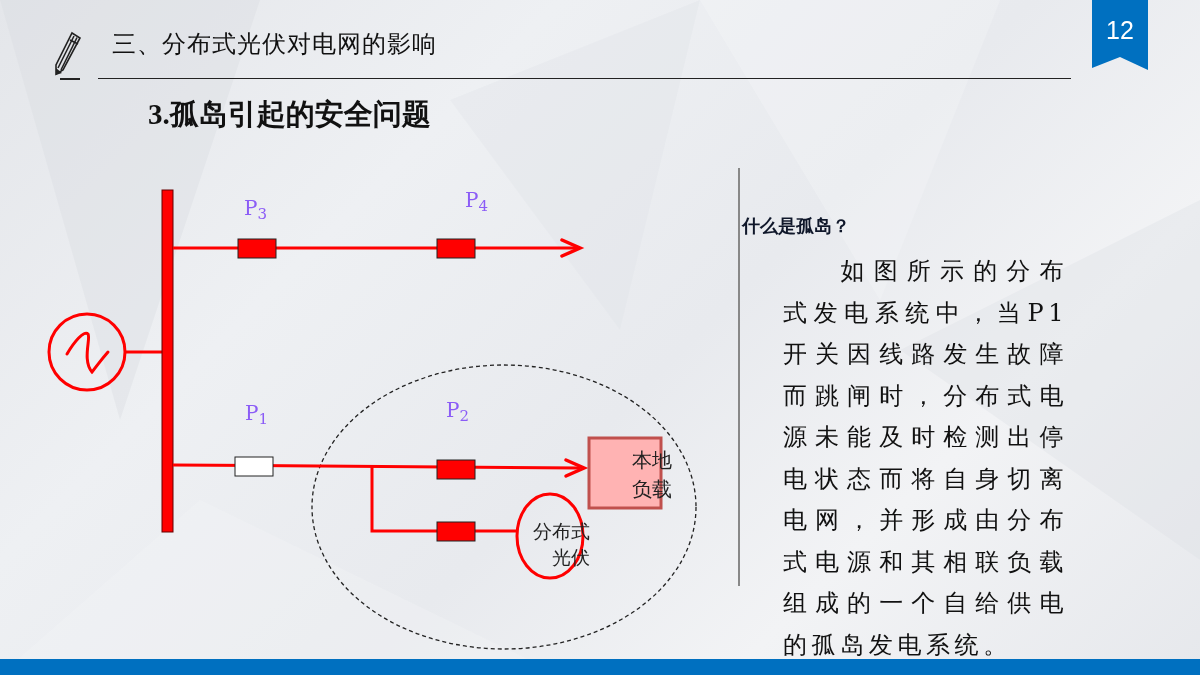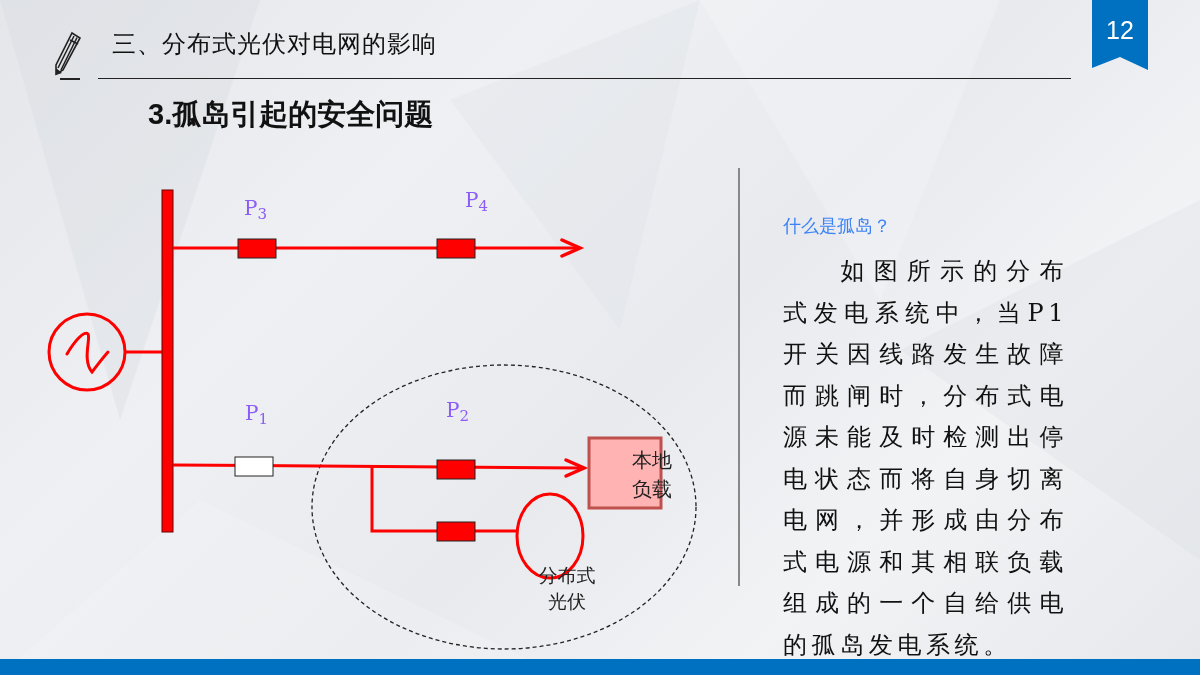--- a/index.html
+++ b/index.html
@@ -20,40 +20,40 @@
   .pencil { position:absolute; left:52px; top:30px; width:30px; height:52px; }
   .badge {
     position:absolute; left:1092px; top:0; width:56px; height:70px;
   }
   .badge-num {
     position:absolute; left:1092px; top:16px; width:56px; text-align:center;
     color:#fff; font-size:25px; font-family:"Liberation Sans", sans-serif;
   }
   .subtitle {
     position:absolute; left:148px; top:95px; font-size:29px; font-weight:bold; color:#111;
-    font-family:Liberation Sans, sans-serif;
+    font-family:Liberation Serif, serif;
   }
   .diagram { position:absolute; left:0; top:0; width:740px; height:675px; }
   .plabel {
     position:absolute; font-family:"DejaVu Serif", serif; font-size:20px; color:#8b5cf6;
   }
   .plabel sub { font-size:15px; vertical-align:-4px; }
   .load-label {
     position:absolute; left:592px; top:446px; width:80px; text-align:right;
     font-size:20px; line-height:29px; color:#222;
   }
   .pv-label {
-    position:absolute; left:528px; top:518px; width:78px; text-align:center;
-    font-size:19px; line-height:26px; color:#222;margin-top:44px;
+    position:absolute; left:512px; top:518px; width:78px; text-align:right;
+    font-size:19px; line-height:26px; color:#222;
   }
   .divider {
     position:absolute; left:738px; top:168px; width:2px; height:418px; background:#888;
   }
   .side-q {
-    position:absolute; left:783px; top:214px; font-size:18px; font-weight:normal; color:#3b82f6;
+    position:absolute; left:742px; top:214px; font-size:18px; font-weight:bold; color:#0f172a;
     font-family:"DejaVu Serif", serif;
   }
   .side-text {
     position:absolute; left:783px; top:251px; width:285px;
     font-size:24px; line-height:41.5px; color:#111; letter-spacing:4.6px;
     font-family:"DejaVu Serif", serif; text-indent:2.4em; text-align:justify;
   }
   .footer-bar {
     position:absolute; left:0; top:659px; width:1200px; height:16px; background:#0070c0;
   }

